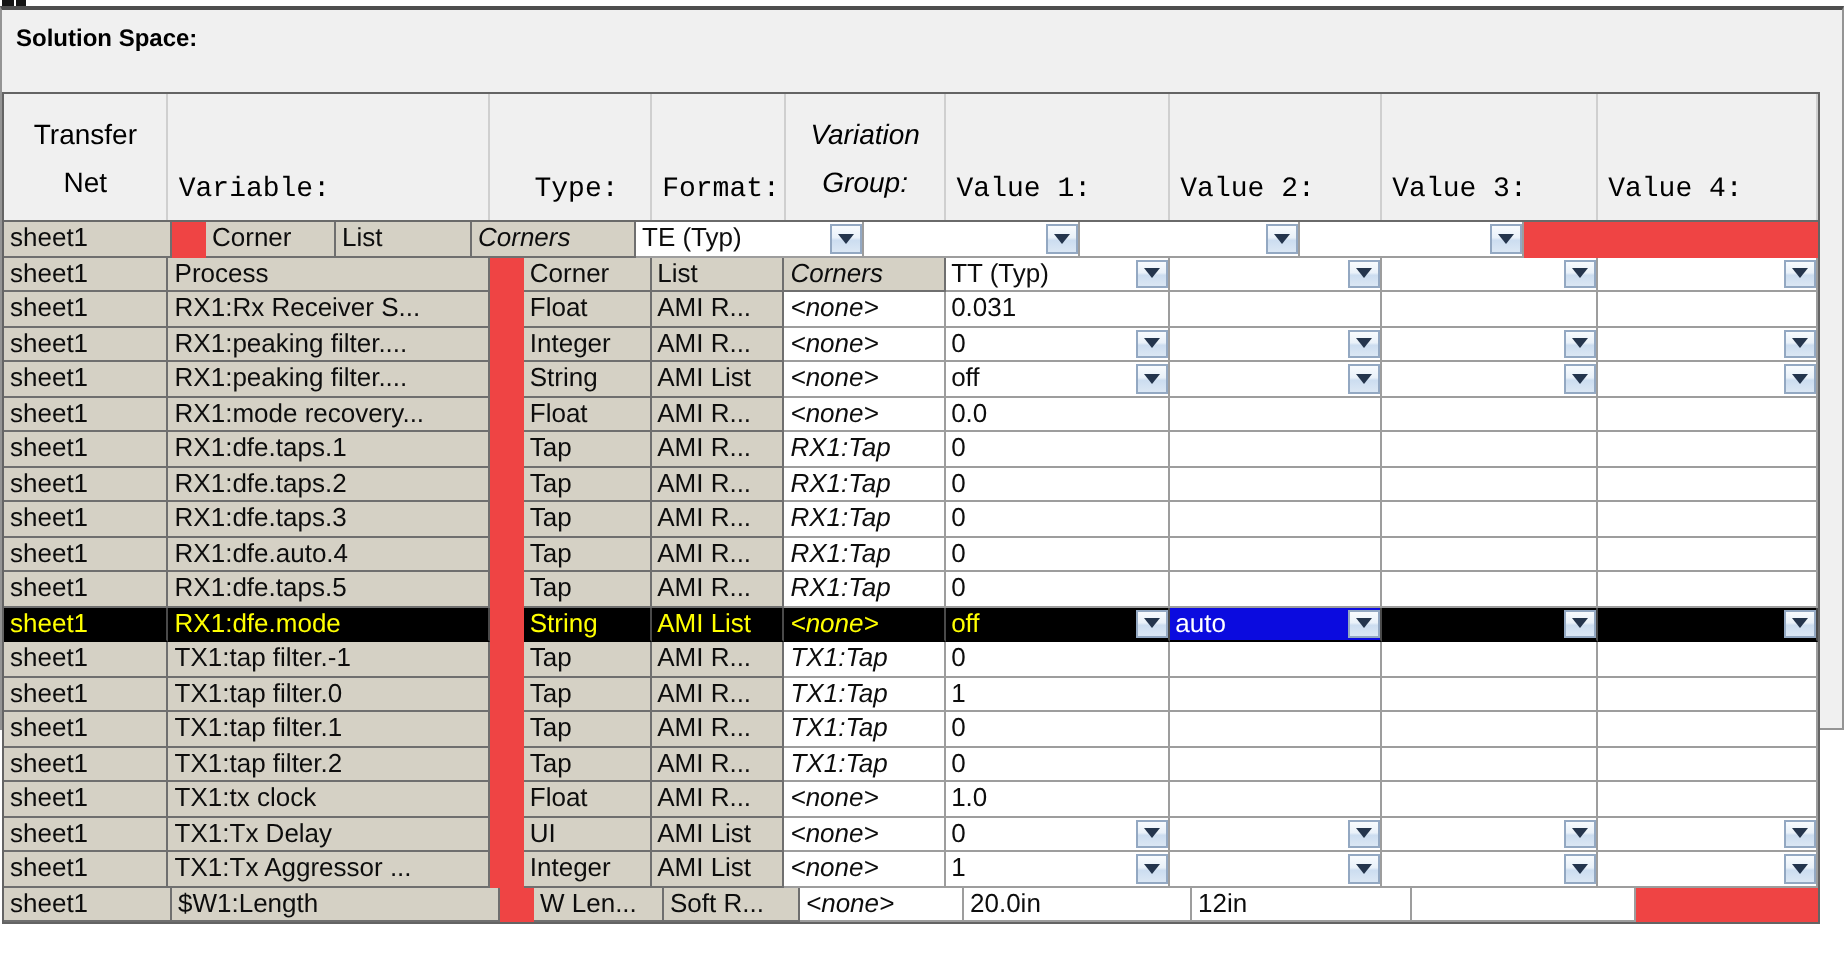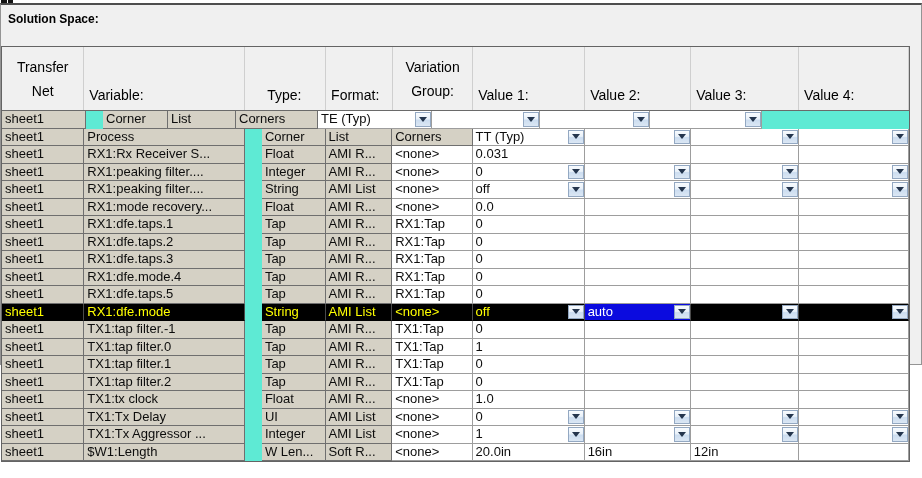--- a/index.html
+++ b/index.html
@@ -14,32 +14,32 @@
     position:absolute; left:0; top:3px; width:922px; height:362px;
     box-sizing:border-box; background:#f0f0f0;
     border:1px solid #949494; border-top:2px solid #4e4e4e;padding-left:40px;
   }
   .panel-title {
     position:absolute; left:7px; top:7px;
     font-size:12px; font-weight:bold; color:#000;
   }
   .stable {
     position:absolute; left:0px; top:41px; width:909px;
-    box-sizing:border-box; border:1px solid #646464; background:#5eead4;
+    box-sizing:border-box; border:1px solid #646464; background:#ef4444;
   }
   .thead { display:flex; height:63px; background:#f0f0f0; border-bottom:1px solid #6a6a6a; }
   .hcell {
     box-sizing:border-box; border-right:1px solid #cfcfcf;
     font-size:14px; color:#000; white-space:pre-line;
     display:flex; flex-direction:column; overflow:hidden;
   }
   .hcell.center { justify-content:center; text-align:center; line-height:24px; }
-  .hcell.bottom { justify-content:flex-end; padding:0 0 7px 5px; line-height:16px; }
+  .hcell.bottom { justify-content:flex-end; padding:0 0 7px 5px; line-height:16px;font-family:Liberation Mono, monospace; }
   .c0 { width:84px; }  .c1 { width:164px; } .c2 { width:65px;margin-left:17px; }
-  .c3 { width:68px; }  .c4 { width:82px; }  .c5 { width:114px; }
+  .c3 { width:68px; }  .c4 { width:82px;font-style:italic; }  .c5 { width:114px; }
   .c6 { width:108px; } .c7 { width:110px; } .c8 { width:112px; }
   .trow { display:flex; height:17.5px; }
   .cell {
     box-sizing:border-box; height:100%;
     font-size:13px; line-height:16px; padding-left:3px;
     overflow:hidden; white-space:nowrap; color:#0d0d0d;
     border-right:1px solid #8a8a8a; border-bottom:1px solid #8a8a8a;
   }
   .shaded { background:var(--shaded,#d5d1c5); border-right-color:#6f6f6f; border-bottom-color:#6f6f6f; }
   .plain  { background:#ffffff; border-right-color:#9d9d9d; border-bottom-color:#9d9d9d; }
@@ -206,21 +206,21 @@
           <div class="cell c2 shaded">Tap</div>
           <div class="cell c3 shaded">AMI R...</div>
           <div class="cell c4 plain">RX1:Tap</div>
           <div class="cell vcell c5"><span class="vtext">0</span></div>
           <div class="cell vcell c6"><span class="vtext"></span></div>
           <div class="cell vcell c7"><span class="vtext"></span></div>
           <div class="cell vcell c8"><span class="vtext"></span></div>
         </div>
         <div class="trow">
           <div class="cell c0 shaded">sheet1</div>
-          <div class="cell c1 shaded">RX1:dfe.mode.4</div>
+          <div class="cell c1 shaded">RX1:dfe.auto.4</div>
           <div class="cell c2 shaded">Tap</div>
           <div class="cell c3 shaded">AMI R...</div>
           <div class="cell c4 plain">RX1:Tap</div>
           <div class="cell vcell c5"><span class="vtext">0</span></div>
           <div class="cell vcell c6"><span class="vtext"></span></div>
           <div class="cell vcell c7"><span class="vtext"></span></div>
           <div class="cell vcell c8"><span class="vtext"></span></div>
         </div>
         <div class="trow">
           <div class="cell c0 shaded">sheet1</div>
@@ -345,19 +345,18 @@
               <span class="tri"></span>
             </span></div>
         </div>
         <div class="trow">
           <div class="cell c0 shaded">sheet1</div>
           <div class="cell c1 shaded">$W1:Length</div>
           <div class="cell c2 shaded">W Len...</div>
           <div class="cell c3 shaded">Soft R...</div>
           <div class="cell c4 plain">&lt;none&gt;</div>
           <div class="cell vcell c5"><span class="vtext">20.0in</span></div>
-          <div class="cell vcell c6"><span class="vtext">16in</span></div>
           <div class="cell vcell c7"><span class="vtext">12in</span></div>
           <div class="cell vcell c8"><span class="vtext"></span></div>
         </div>
       </div>
   </div>
 </div>
 
 </body></html>

